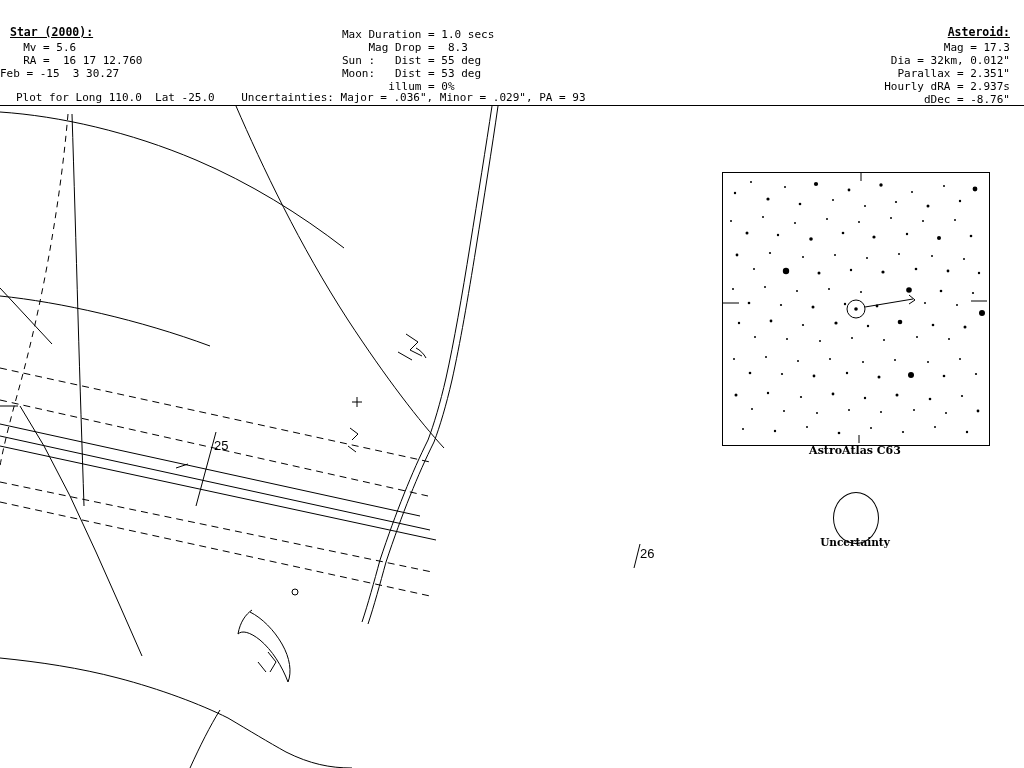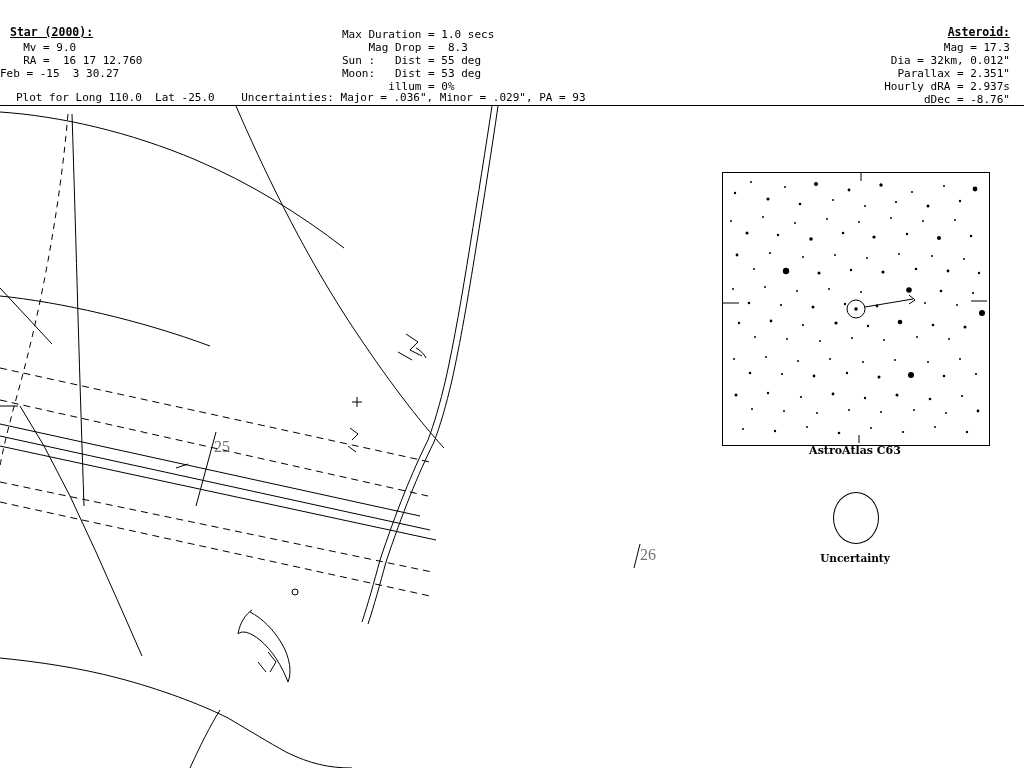--- a/index.html
+++ b/index.html
@@ -102,40 +102,39 @@
   }
   #uncert-caption {
     position: absolute;
     left: 790px;
     top: 536px;
     width: 130px;
     text-align: center;
     font-family: "DejaVu Serif", serif;
     font-size: 10.5px;
     font-weight: bold;
-    margin-top: 16px;
   }
 
   .map-label {
     position: absolute;
-    font-family: Liberation Serif, serif;
-    font-size: 16px;
-    color: #737373;
+    font-family: Liberation Sans, sans-serif;
+    font-size: 13px;
+    color: #000000;
   }
 </style>
 </head>
 <body>
 
 <div id="page">
 
   <div id="header">
 
 
     <div class="sect-head" style="left:10px; top:25px;">Star (2000):</div>
-    <div class="mono-line" style="left:10px; top:41px;">  Mv = 9.0</div>
+    <div class="mono-line" style="left:10px; top:41px;">  Mv = 5.6</div>
     <div class="mono-line" style="left:10px; top:54px;">  RA =  16 17 12.760</div>
     <div class="mono-line" style="left:0px;  top:67px;">Feb = -15  3 30.27</div>
 
     <div class="mono-line" style="left:342px; top:28px;">Max Duration = 1.0 secs</div>
     <div class="mono-line" style="left:342px; top:41px;">    Mag Drop =  8.3</div>
     <div class="mono-line" style="left:342px; top:54px;">Sun :   Dist = 55 deg</div>
     <div class="mono-line" style="left:342px; top:67px;">Moon:   Dist = 53 deg</div>
     <div class="mono-line" style="left:342px; top:80px;">       illum = 0%</div>
 
     <div class="sect-head" style="right:14px; top:25px;text-decoration:underline;">Asteroid:</div>

